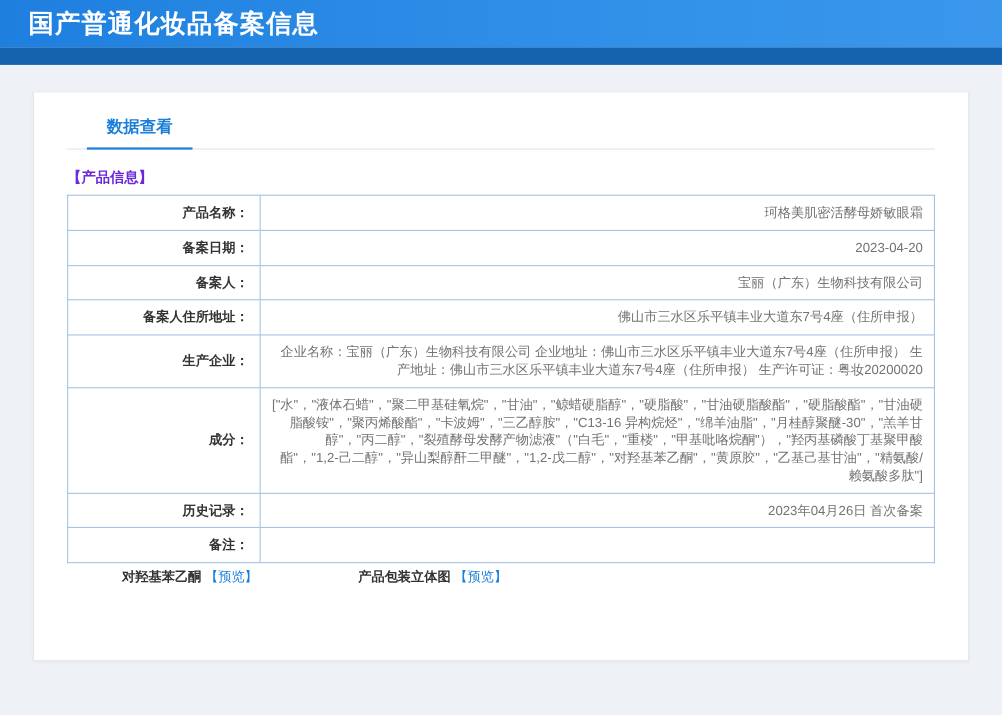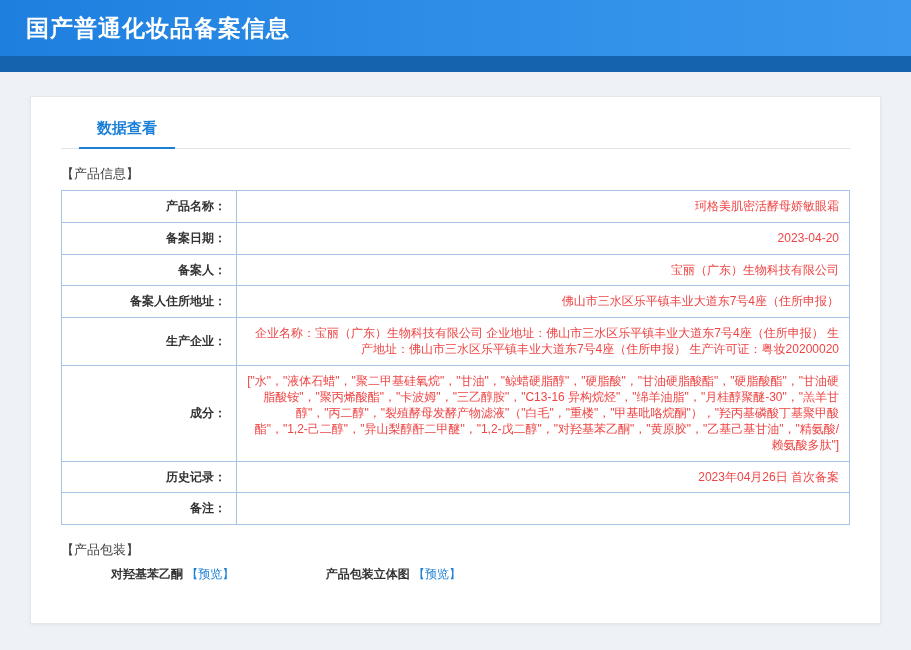--- a/index.html
+++ b/index.html
@@ -6,21 +6,21 @@
   html, body { margin: 0; padding: 0; }
   body {
     width: 911px;
     height: 650px;
     background: #eef1f5;
     font-family: "Liberation Sans", "DejaVu Sans", sans-serif;
     color: #333;
   }
   
   .banner {
-    height: 56px;
+    height: 43px;
     background: linear-gradient(90deg, #1e7fdf 0%, #2f8fe8 55%, #3a97ec 100%);
     display: flex;
     align-items: center;
     padding: 0 26px;
   }
   .banner h1 {
     margin: 0;
     color: #ffffff;
     font-size: 23px;
     font-weight: bold;
@@ -49,22 +49,22 @@
     color: #1b7fd8;
     font-size: 15px;
     font-weight: bold;
     padding: 10px 18px 9px 18px;
     border-bottom: 2px solid #1b7fd8;
     margin-bottom: -1px;
     cursor: pointer;
   }
   .section-title {
     font-size: 13px;
-    font-weight: normal;
-    color: #404040;
+    font-weight: bold;
+    color: #6d28d9;
     margin: 16px 0 7px 0;
   }
   
   table.info {
     width: 100%;
     border-collapse: collapse;
     text-align: right;
   }
   table.info td {
     border: 1px solid #a6c3e3;
@@ -73,21 +73,21 @@
     color: #333;
     vertical-align: middle;
     line-height: 1.4;
   }
   table.info td.label {
     width: 175px;
     font-weight: bold;
     color: #333;
   }
   table.info td.value {
-    color: #ef4444;
+    color: #737373;
   }
   table.info tr.tall td.value {
     line-height: 1.35;
   }
   
   .packaging-line {
     margin: 4px 0 14px 50px;
     font-size: 12px;
   }
   .pack-label {
@@ -149,21 +149,20 @@
         <td class="label">历史记录：</td>
         <td class="value">2023年04月26日 首次备案</td>
       </tr>
       <tr>
         <td class="label">备注：</td>
         <td class="value"></td>
       </tr>
     </tbody>
   </table>
 
-  <div class="section-title">【产品包装】</div>
 
   <div class="packaging-line">
     <span class="pack-group">
       <span class="pack-label">对羟基苯乙酮</span>
       <a class="link">【预览】</a>
     </span>
     <span class="pack-group">
       <span class="pack-label">产品包装立体图</span>
       <a class="link">【预览】</a>
     </span>

